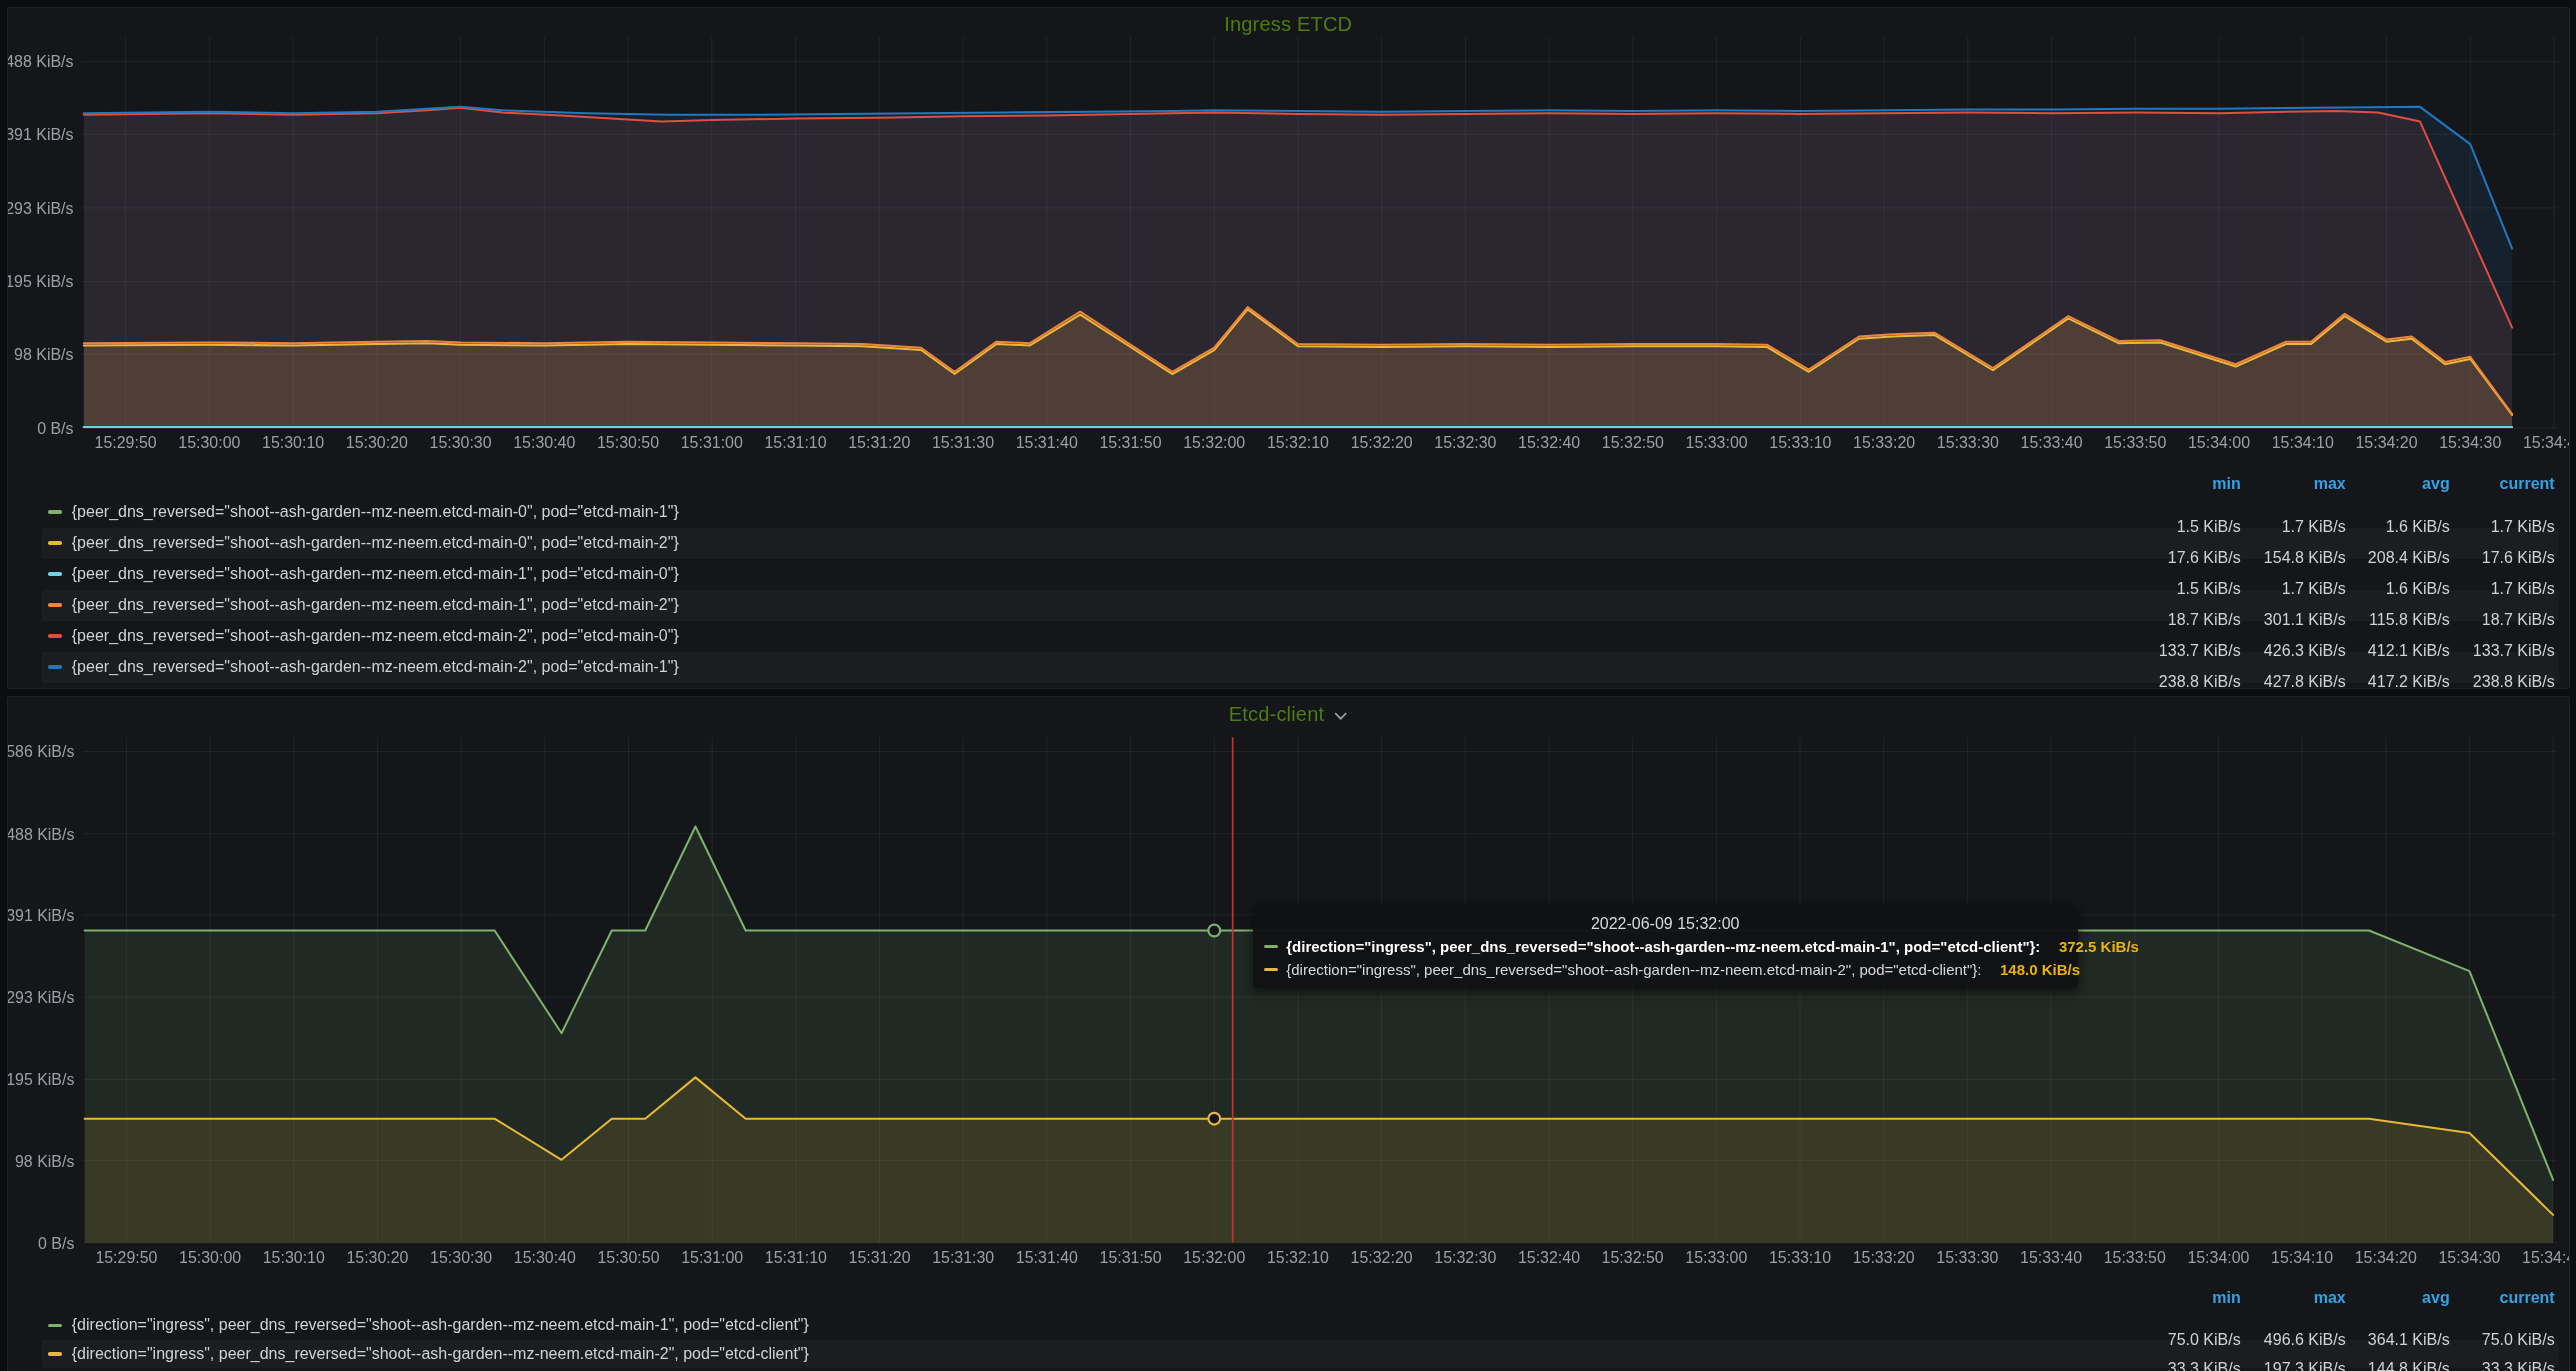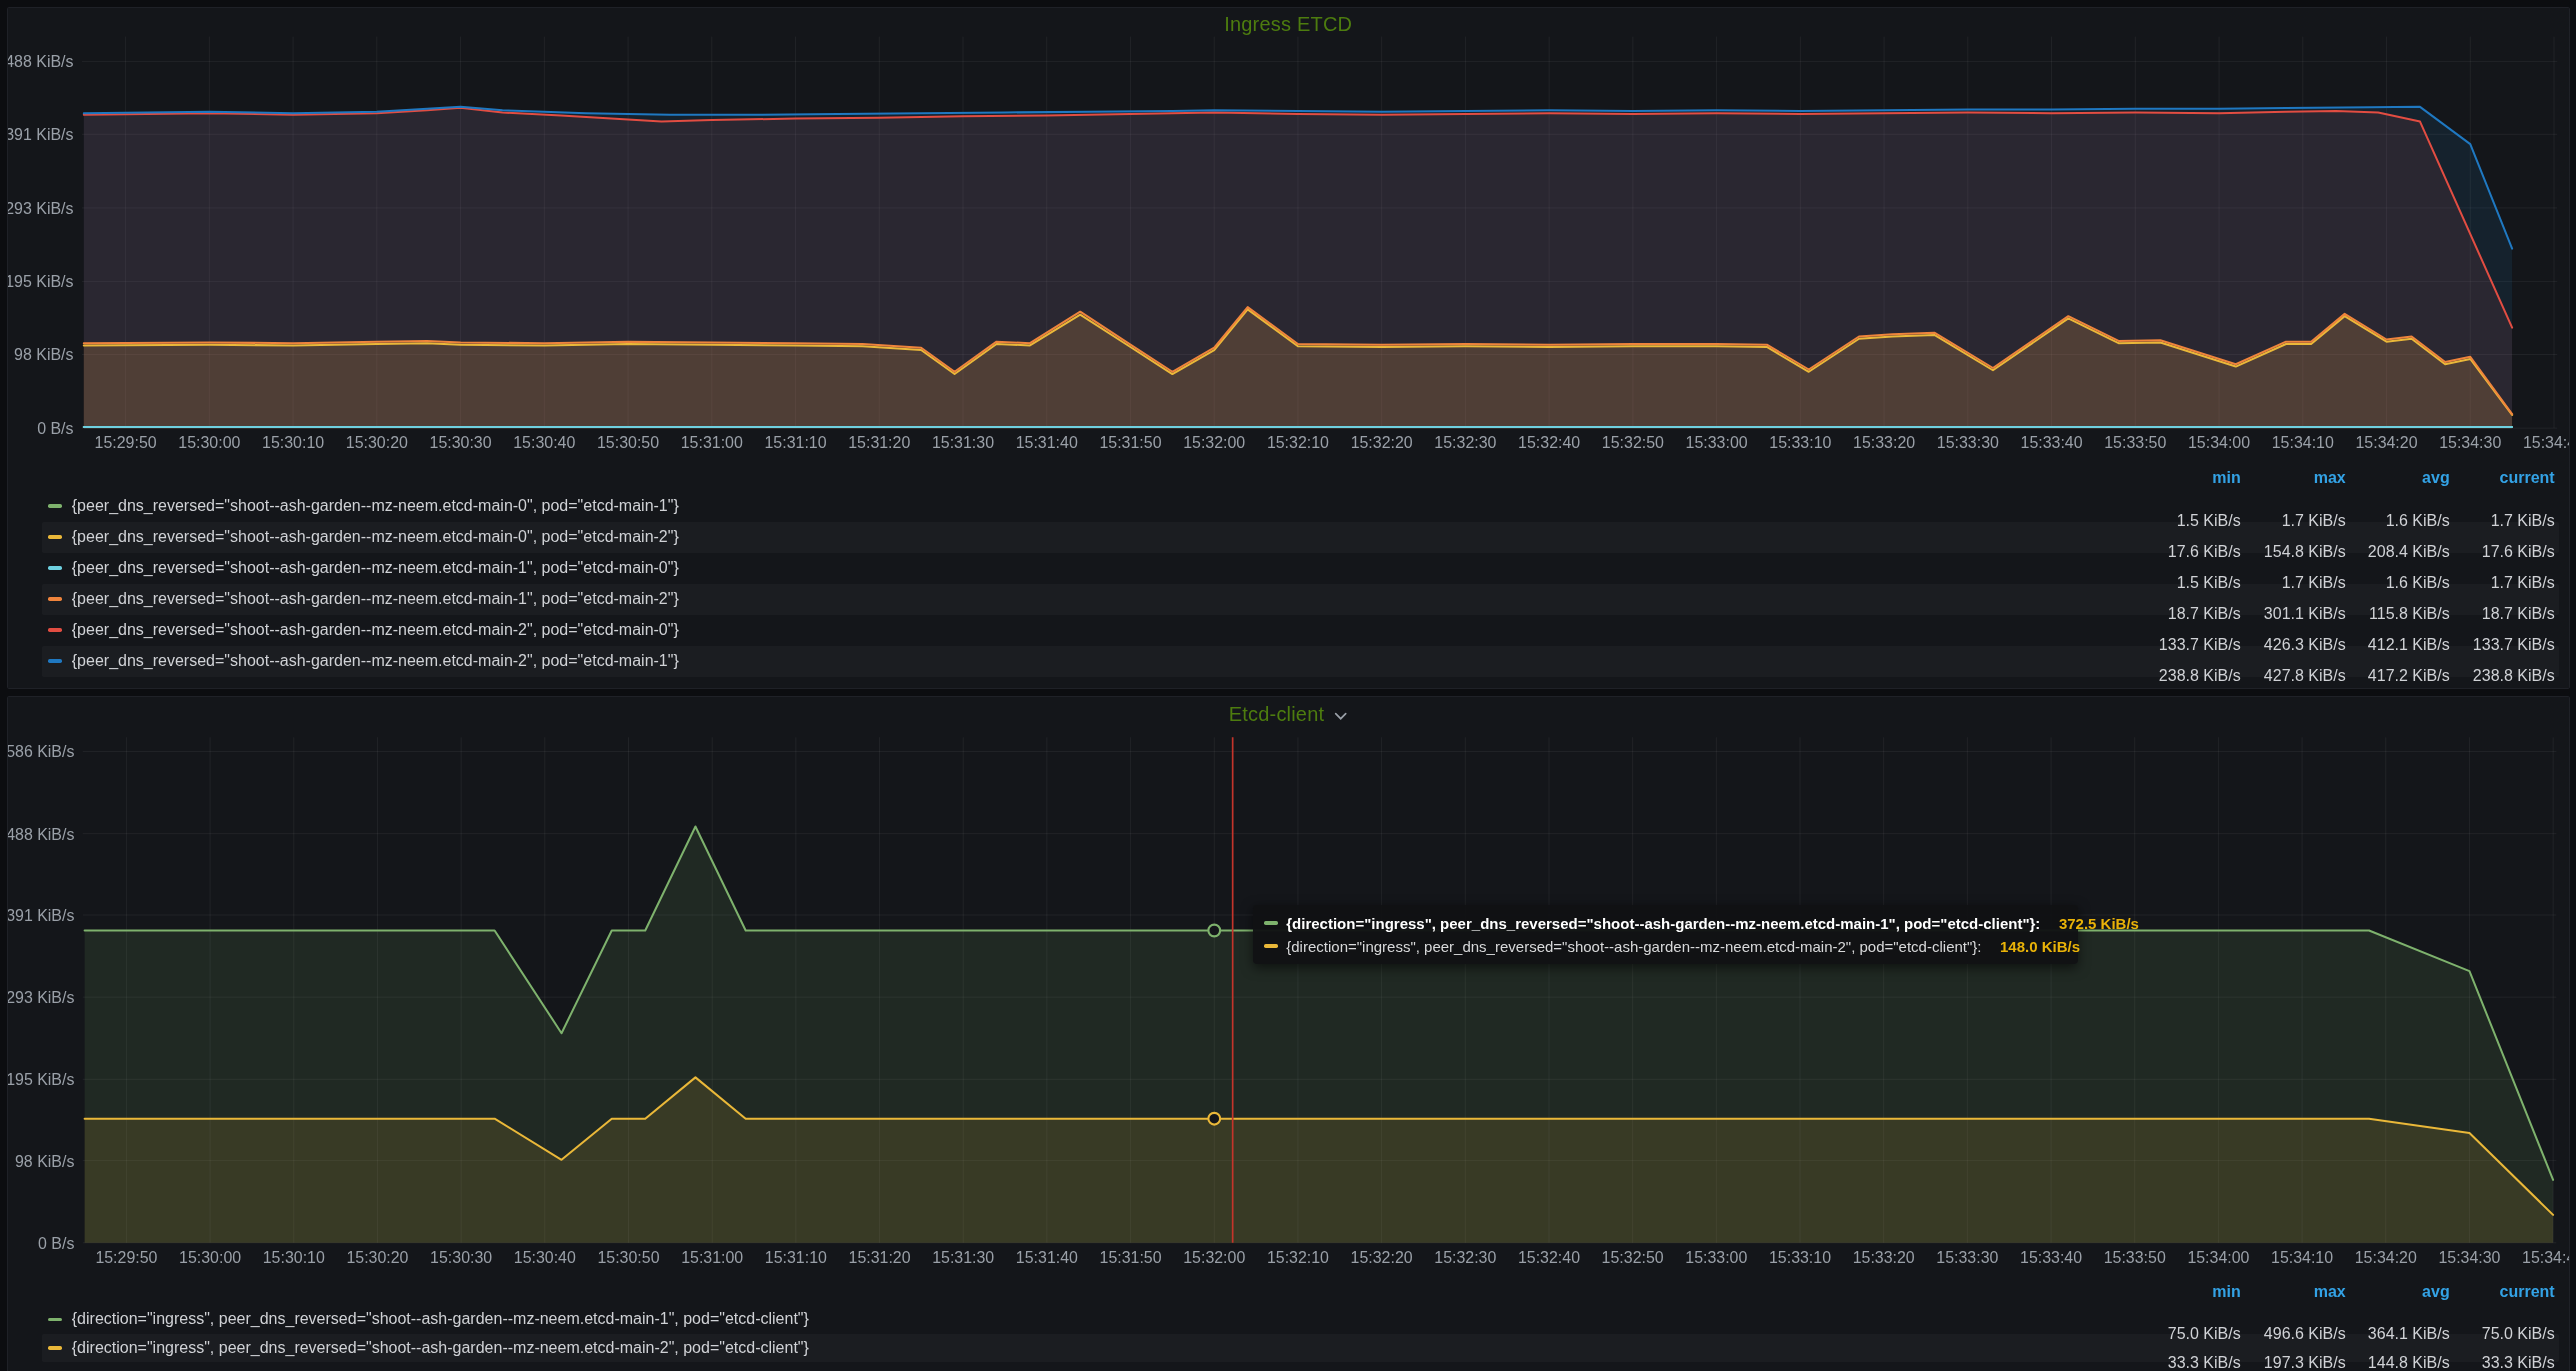--- a/index.html
+++ b/index.html
@@ -11,21 +11,21 @@
   #panel2{top:696px;height:806px;}
   .panel-header{position:absolute;top:0;left:0;right:0;height:34px;
     display:flex;align-items:center;justify-content:center;gap:10px;z-index:3;}
   .panel-title{font-size:20px;font-weight:normal;color:#4d7c0f;letter-spacing:0.2px;cursor:pointer;}
   .chev{margin-top:3.4px;}
   svg.chart{position:absolute;left:0;top:0;z-index:1;}
   .grid{stroke:rgba(255,255,255,0.07);stroke-width:1;}
   .ticktext{fill:#9aa0a8;font-size:19px;font-family:"Liberation Sans",sans-serif;}
   .legend{position:absolute;left:0;right:0;z-index:2;}
   #legend1{top:455px;} #legend2{top:580px;}
-  .lheader{position:relative;height:22px;margin:6px 10px 0 34px;}
+  .lheader{position:relative;height:22px;margin:12px 10px 0 34px;}
   .lh{position:absolute;top:0;width:143px;text-align:right;font-size:16px;
       font-weight:bold;color:#33a2e5;cursor:pointer;}
   .lrow{position:relative;display:flex;align-items:center;margin:0 10px 0 34px;
         padding-left:6.7px;border-radius:1.7px;}
   .lrow.striped{background:rgba(255,255,255,0.03);}
   #legend1 .lrow{height:31px;} #legend2 .lrow{height:28.6px;}
   .swatch{width:13.4px;height:3.4px;border-radius:1.7px;flex:none;}
   .llabel{font-size:16px;color:#d0d2d6;white-space:nowrap;margin-left:10px;cursor:pointer;}
   .lstat{position:absolute;width:143px;text-align:right;font-size:16px;color:#d0d2d6;margin-top:30px;}
   .r-min{right:318px;} .r-max{right:213px;} .r-avg{right:109px;} .r-cur{right:4px;}
@@ -276,20 +276,21 @@
       <polygon points="90.2,278.1 578.5,278.1 658.2,400.4 718.0,278.1 757.9,278.1 817.7,154.2 877.5,278.1 2810.9,278.1 2930.5,326.5 3030.1,575.1 3030.1,650 90.2,650" fill="#7EB26D" fill-opacity="0.12"></polygon>
       <polygon points="90.2,502.2 578.5,502.2 658.2,551.2 718.0,502.2 757.9,502.2 817.7,453.0 877.5,502.2 2810.9,502.2 2930.5,519.2 3030.1,616.8 3030.1,650 90.2,650" fill="#EAB839" fill-opacity="0.12"></polygon>
       <polyline points="90.2,278.1 578.5,278.1 658.2,400.4 718.0,278.1 757.9,278.1 817.7,154.2 877.5,278.1 2810.9,278.1 2930.5,326.5 3030.1,575.1" fill="none" stroke="#7EB26D" stroke-width="2.4" stroke-linejoin="round" stroke-linecap="round"></polyline>
       <polyline points="90.2,502.2 578.5,502.2 658.2,551.2 718.0,502.2 757.9,502.2 817.7,453.0 877.5,502.2 2810.9,502.2 2930.5,519.2 3030.1,616.8" fill="none" stroke="#EAB839" stroke-width="2.4" stroke-linejoin="round" stroke-linecap="round"></polyline>
       <line x1="1457.5051999999998" y1="48" x2="1457.5051999999998" y2="650" stroke="#c4342b" stroke-width="2"></line>
       <circle cx="1435.58" cy="278.11774461028193" r="7" fill="#14161a" stroke="#7EB26D" stroke-width="2.5"></circle>
       <circle cx="1435.58" cy="502.2454394693201" r="7" fill="#14161a" stroke="#EAB839" stroke-width="2.5"></circle>
     </svg>
 
   <div class="tooltip">
+    <div class="tt-title">2022-06-09 15:32:00</div>
     <div id="ttrows">
         <div class="tt-row">
           <span class="swatch" style="background: rgb(126, 178, 109);"></span>
           <span class="tt-label b">{direction="ingress", peer_dns_reversed="shoot--ash-garden--mz-neem.etcd-main-1", pod="etcd-client"}:</span>
           <span class="tt-val">372.5 KiB/s</span>
         </div>
         <div class="tt-row">
           <span class="swatch" style="background: rgb(234, 184, 57);"></span>
           <span class="tt-label">{direction="ingress", peer_dns_reversed="shoot--ash-garden--mz-neem.etcd-main-2", pod="etcd-client"}:</span>
           <span class="tt-val">148.0 KiB/s</span>

